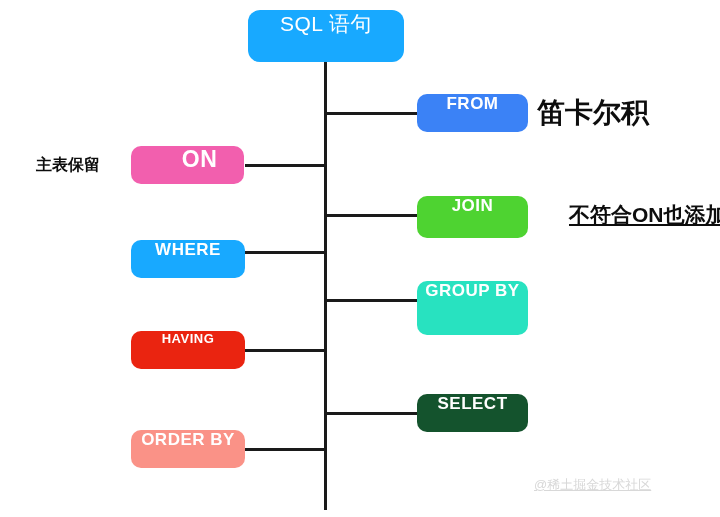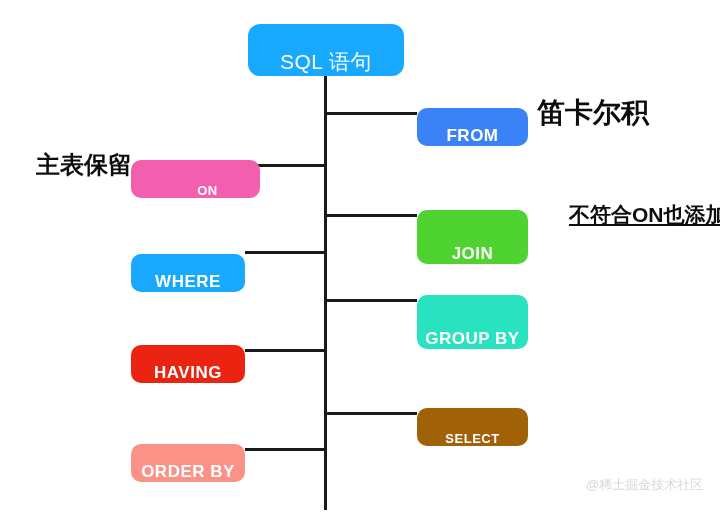--- a/index.html
+++ b/index.html
@@ -22,29 +22,28 @@
     background: #1a1a1a;
   }
   .branch {
     position: absolute;
     background: #1a1a1a;
     height: 3px;
   }
   .node {
     position: absolute;
     display: flex;
-    align-items: flex-end;
+    align-items: flex-start;
     justify-content: center;
     border-radius: 10px;
     color: #ffffff;
     font-weight: bold;
     letter-spacing: 0.5px;
     white-space: nowrap;
     box-sizing: border-box;
-    margin-top: 14px;
   }
   .node.root {
     border-radius: 12px;
     font-weight: normal;
   }
   .side-label {
     position: absolute;
     color: #0d0d0d;
     font-weight: bold;
     white-space: nowrap;
@@ -69,46 +68,46 @@
     <span>SQL 语句</span>
   </div>
 
   <div id="nodes-layer">
       <div class="branch" style="background: rgb(26, 26, 26); top: 112px; left: 324px; width: 93px;"></div>
       <div class="node" style="left: 417px; top: 94px; width: 111px; height: 38px; background: #3b82f6; font-size: 17px;">
         <span>FROM</span>
       </div>
       <div class="side-label" style="left: 537px; top: 100px; height: 26px; font-size: 28px;">笛卡尔积</div>
       <div class="branch" style="background: rgb(26, 26, 26); top: 164px; left: 245px; width: 82px;"></div>
-      <div class="node" style="left: 131px; top: 146px; width: 129px; height: 38px; background: rgb(242, 95, 174); font-size: 13px; padding-left: 24px;">
+      <div class="node" style="left: 131px; top: 146px; width: 113px; height: 38px; background: rgb(242, 95, 174); font-size: 23px; padding-left: 24px;">
         <span>ON</span>
       </div>
-      <div class="side-label" style="left: 36px; top: 152px; height: 26px; font-size: 24px;">主表保留</div>
+      <div class="side-label" style="left: 36px; top: 152px; height: 26px; font-size: 16px;">主表保留</div>
       <div class="branch" style="background: rgb(26, 26, 26); top: 214px; left: 324px; width: 93px;"></div>
-      <div class="node" style="left: 417px; top: 196px; width: 111px; height: 54px; background: rgb(78, 211, 49); font-size: 17px;">
+      <div class="node" style="left: 417px; top: 196px; width: 111px; height: 42px; background: rgb(78, 211, 49); font-size: 17px;">
         <span>JOIN</span>
       </div>
       <div class="side-label" style="left: 569px; top: 202px; height: 26px; font-size: 21px; text-decoration: underline;">不符合ON也添加</div>
       <div class="branch" style="background: rgb(26, 26, 26); top: 251px; left: 245px; width: 82px;"></div>
       <div class="node" style="left: 131px; top: 240px; width: 114px; height: 38px; background: rgb(24, 169, 255); font-size: 17px;">
         <span>WHERE</span>
       </div>
       <div class="branch" style="background: rgb(26, 26, 26); top: 299px; left: 324px; width: 93px;"></div>
       <div class="node" style="left: 417px; top: 281px; width: 111px; height: 54px; background: rgb(40, 226, 192); font-size: 17px;">
         <span>GROUP BY</span>
       </div>
       <div class="branch" style="background: rgb(26, 26, 26); top: 349px; left: 245px; width: 82px;"></div>
-      <div class="node" style="left: 131px; top: 331px; width: 114px; height: 38px; background: rgb(234, 36, 16); font-size: 17px;">
+      <div class="node" style="left: 131px; top: 331px; width: 114px; height: 38px; background: rgb(234, 36, 16); font-size: 13px;">
         <span>HAVING</span>
       </div>
       <div class="branch" style="background: rgb(26, 26, 26); top: 412px; left: 324px; width: 93px;"></div>
-      <div class="node" style="left: 417px; top: 394px; width: 111px; height: 38px; background: #a16207; font-size: 13px;">
+      <div class="node" style="left: 417px; top: 394px; width: 111px; height: 38px; background: #14532d; font-size: 17px;">
         <span>SELECT</span>
       </div>
       <div class="branch" style="background: rgb(26, 26, 26); top: 448px; left: 245px; width: 82px;"></div>
       <div class="node" style="left: 131px; top: 430px; width: 114px; height: 38px; background: rgb(250, 146, 135); font-size: 17px; border-radius: 10px;">
         <span>ORDER BY</span>
       </div>
     </div>
 
-  <div class="watermark" style="left:586px; top:476px;">@稀土掘金技术社区</div>
+  <div class="watermark" style="left:534px; top:476px;text-decoration:underline;">@稀土掘金技术社区</div>
 
 </div>
 
 </body></html>

